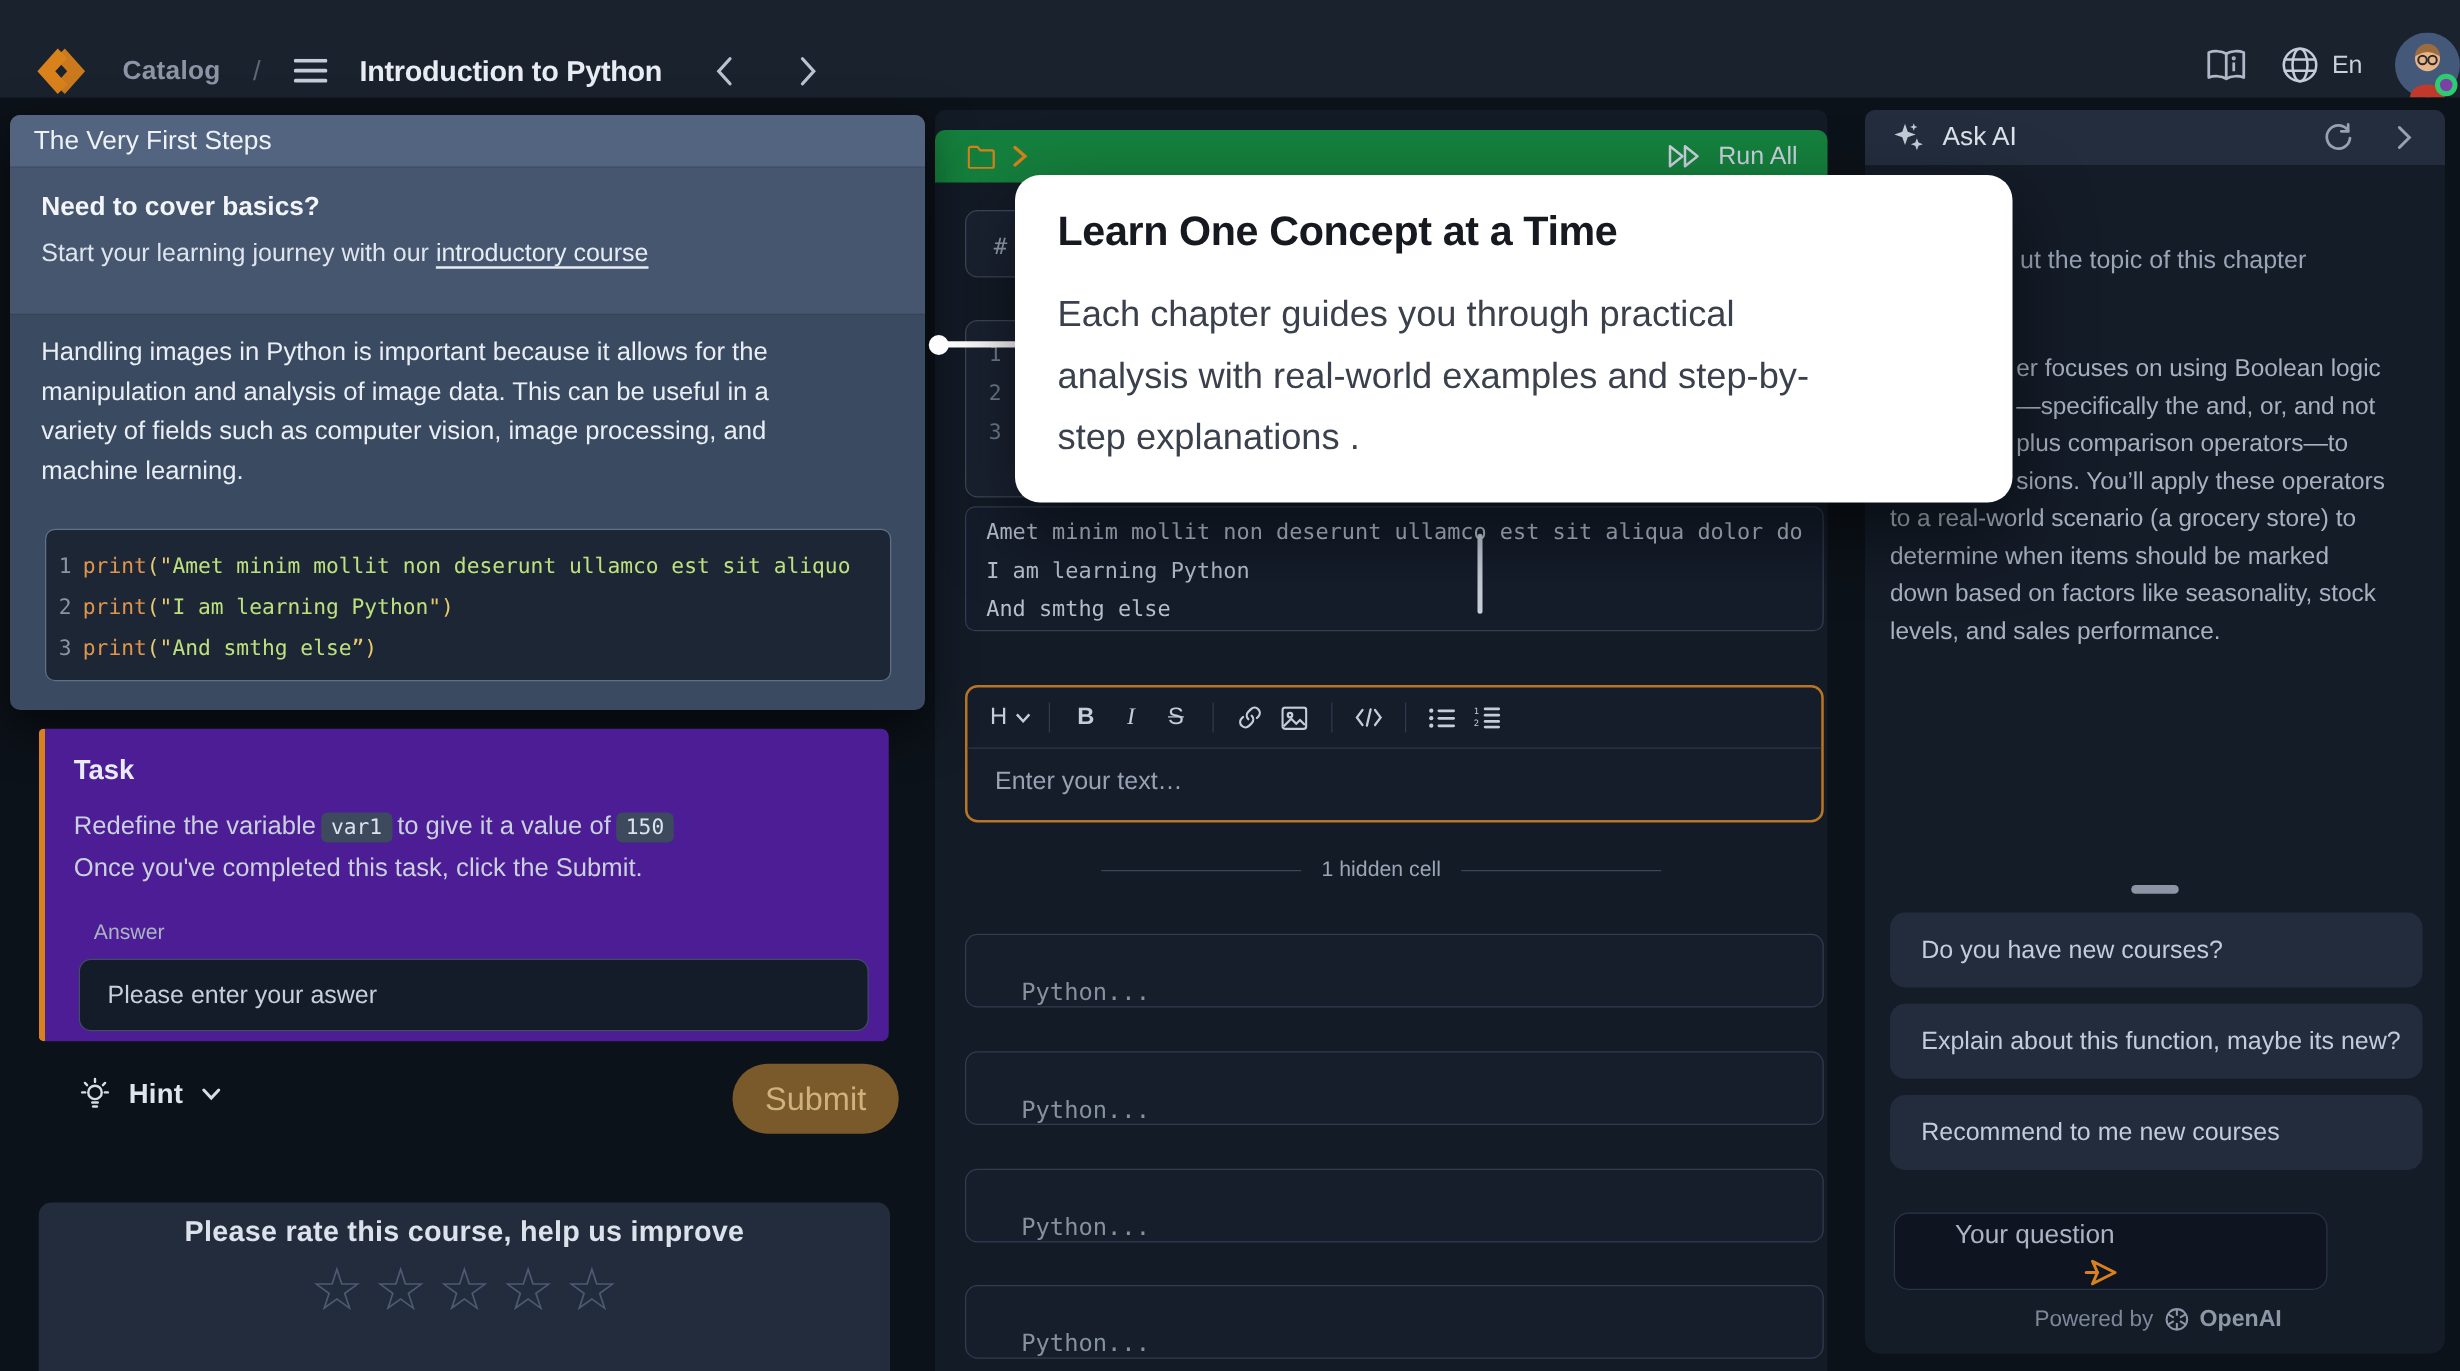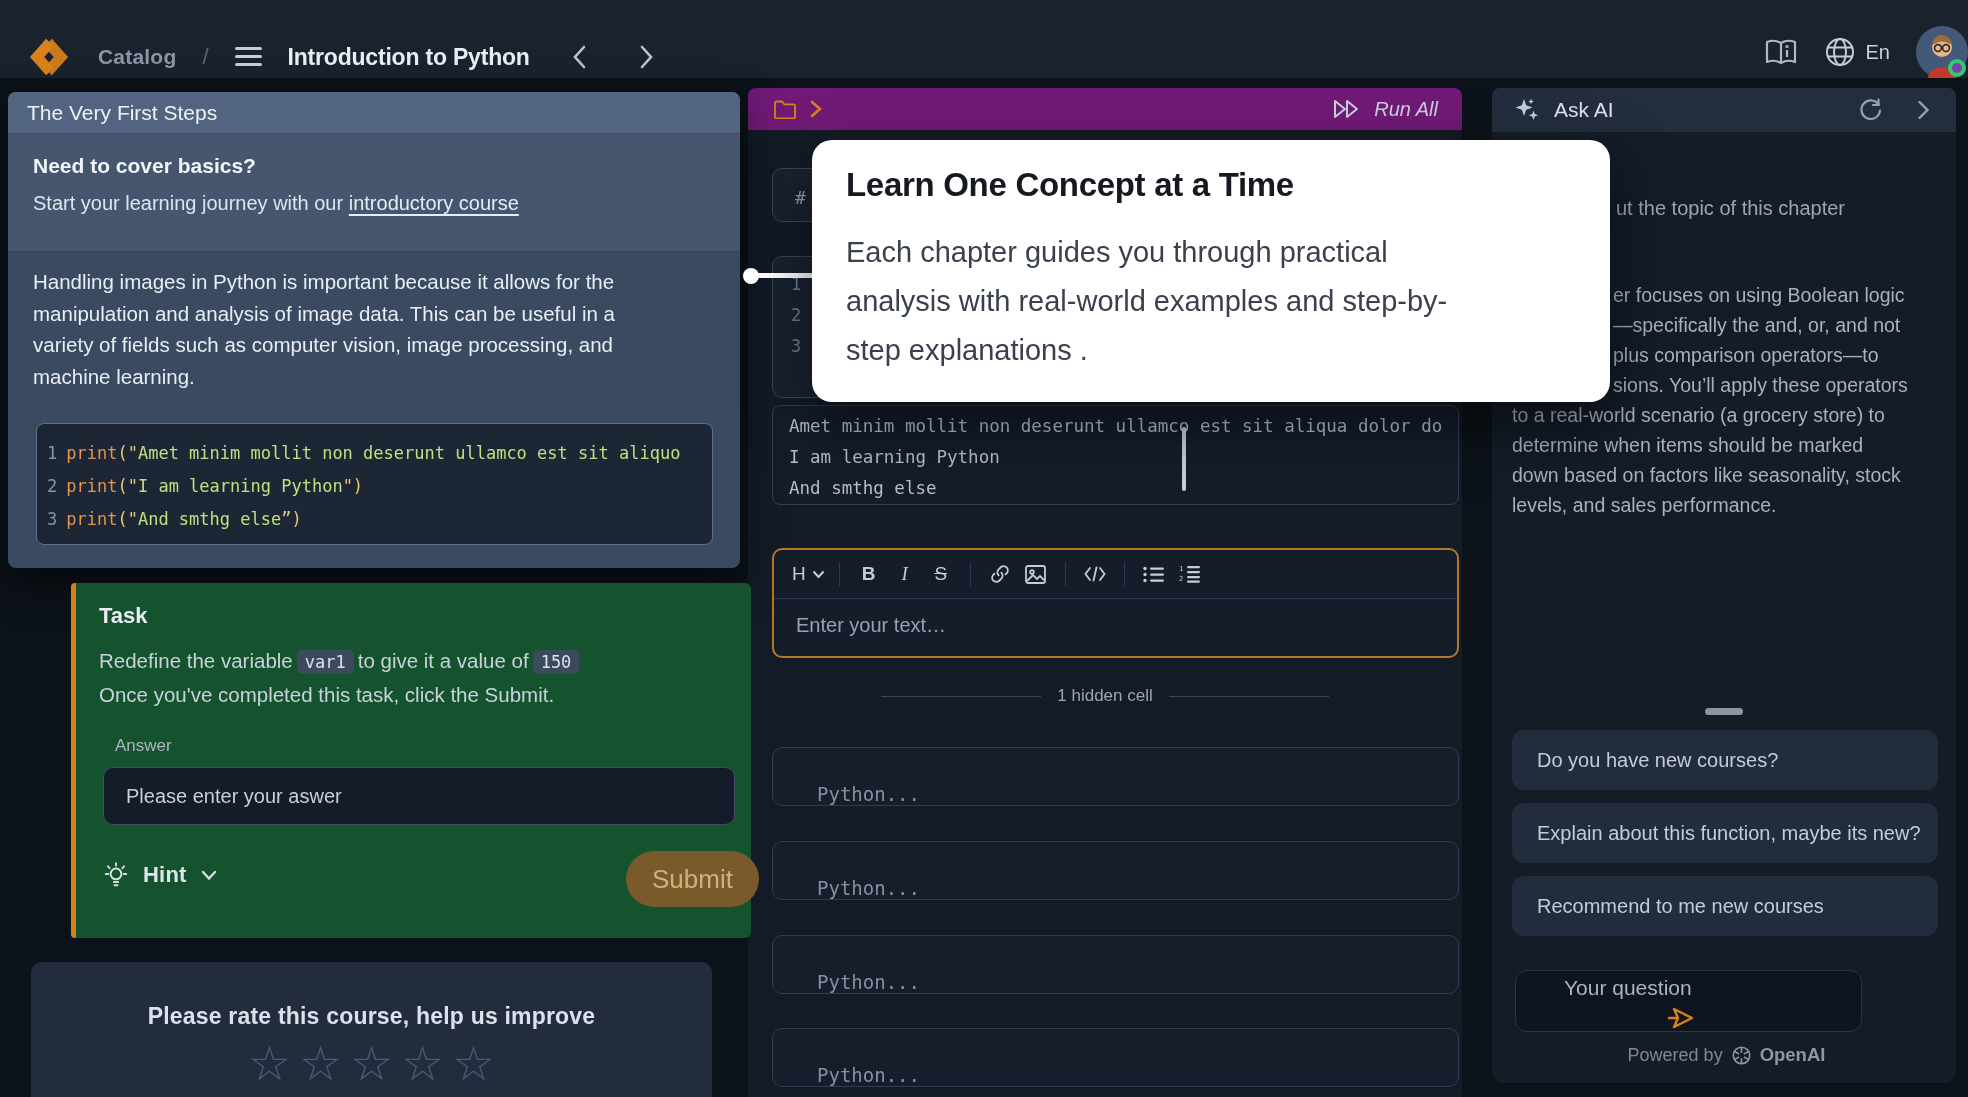--- a/index.html
+++ b/index.html
@@ -15,22 +15,22 @@
   .nav-sep{font-size:22px;color:#5d6views675;color:#5d6675;}
   .nav-title{font-size:23px;font-weight:bold;color:#e9edf3;letter-spacing:-.2px;}
   .nav-chev{color:#b9c2cf;cursor:pointer;padding:4px;}
   .nav-right{margin-left:auto;display:flex;align-items:center;gap:26px;}
   .lang{display:flex;align-items:center;gap:10px;cursor:pointer;}
   .lang-label{font-size:20px;color:#c9d1dc;}
   .avatar{width:52px;height:52px;border-radius:50%;overflow:visible;cursor:pointer;position:relative;}
 
   
   .mid-panel{position:absolute;left:748px;top:88px;width:714px;height:1009px;background:#131b26;border-radius:8px 8px 0 0;}
-  .mid-bar{position:absolute;left:0;top:0;width:714px;height:42px;background:#701a75;border-radius:8px 8px 0 0;
-           display:flex;align-items:center;font-style:italic;}
+  .mid-bar{position:absolute;left:0;top:16px;width:714px;height:42px;background:#15803d;border-radius:8px 8px 0 0;
+           display:flex;align-items:center;}
   .runall{margin-left:auto;display:flex;align-items:center;gap:12px;margin-right:24px;cursor:pointer;}
   .runall-label{font-size:20px;color:#c8d0dc;}
   .cellbox{position:absolute;left:24px;width:687px;background:#1a2231;border:1px solid #3c4759;border-radius:10px;box-sizing:border-box;}
   .mono{font-family:"DejaVu Sans Mono",monospace;}
   .md-preview{color:#93a0b2;font-size:18px;padding:18px 0 0 22px;}
   .codeline{font-size:17px;line-height:31px;color:#d19a66;}
   .codeline .ln{color:#717d90;margin:0 10px 0 18px;}
   .outbox{position:absolute;left:24px;top:317px;width:687px;height:100px;background:#151d2b;border:1px solid #333e52;
           border-radius:8px;box-sizing:border-box;padding:5px 0 0 16px;}
   .outline{font-size:17.5px;line-height:31px;color:#b6bfcc;white-space:nowrap;}
@@ -87,38 +87,38 @@
   .basics-line{margin-top:14px;font-size:20px;color:#dee5ef;}
   .basics-link{text-decoration:underline;text-underline-offset:4px;cursor:pointer;color:#e6ecf5;}
   .intro-para{padding:14px 25px 0 25px;}
   .intro-para div{font-size:20.5px;line-height:31.6px;color:#e9eef5;white-space:nowrap;}
   .intro-code{position:absolute;left:28px;top:331px;width:677px;height:122px;background:#1d2634;border:1px solid #5f7089;
               border-radius:8px;box-sizing:border-box;padding:13px 0 0 10px;}
   .ic-line{font-size:17px;line-height:33px;white-space:nowrap;}
   .ic-line .ln{color:#8a94a4;margin-right:9px;}
   .ic-fn{color:#e0954d;} .ic-p{color:#e8c96f;} .ic-s{color:#bfe07f;}
 
-  .task-card{position:absolute;left:31px;top:583px;width:680px;height:355px;background:#14532d;border-left:5px solid #d9821c;
-             border-radius:4px 6px 6px 4px;box-sizing:border-box;margin-left:40px;}
+  .task-card{position:absolute;left:31px;top:583px;width:680px;height:250px;background:#4c1d95;border-left:5px solid #d9821c;
+             border-radius:4px 6px 6px 4px;box-sizing:border-box;}
   .task-title{position:absolute;left:23px;top:20px;font-size:22px;font-weight:bold;color:#e9edf3;}
   .task-line{position:absolute;left:23px;white-space:nowrap;font-size:20.5px;color:#c9d1dd;}
   .chip{font-family:"DejaVu Sans Mono",monospace;font-size:17px;color:#dbe2ec;background:#3d4a5e;border-radius:5px;
         padding:2px 8px;margin:0 4px;}
   .answer-label{position:absolute;left:39px;top:153px;font-size:17px;color:#aab4c2;}
   .answer-input{position:absolute;left:27px;top:184px;width:632px;height:58px;background:#141b29;border:1px solid #414d66;
         border-radius:10px;box-sizing:border-box;padding-left:22px;font-size:20px;color:#c7cfdb;outline:none;
         font-family:"Liberation Sans",sans-serif;}
   .answer-input::placeholder{color:#c7cfdb;}
   .hint-row{position:absolute;left:27px;top:278px;display:flex;align-items:center;gap:14px;cursor:pointer;}
   .hint-label{font-size:22px;font-weight:bold;color:#dfe5ed;letter-spacing:.2px;}
   .submit-btn{position:absolute;left:550px;top:268px;width:133px;height:56px;border-radius:28px;background:#7a5a2b;
               border:none;font-size:26px;color:#cdb27c;cursor:pointer;font-family:"Liberation Sans",sans-serif;}
 
   .rate-card{position:absolute;left:31px;top:962px;width:681px;height:135px;background:#222c3d;border-radius:10px 10px 0 0;}
-  .rate-title{margin-top:41px;text-align:center;font-size:23px;font-weight:bold;color:#dbe2ec;letter-spacing:.2px;}
+  .rate-title{margin-top:10px;text-align:center;font-size:23px;font-weight:bold;color:#dbe2ec;letter-spacing:.2px;}
   .stars{margin-top:8px;display:flex;justify-content:center;gap:8px;}
   .star{font-size:48px;line-height:50px;color:#4d5a73;cursor:pointer;font-family:"DejaVu Sans",sans-serif;}
 
   
   .tt-dot{position:absolute;left:743px;top:268px;width:16px;height:16px;border-radius:50%;background:#ffffff;}
   .tt-line{position:absolute;left:755px;top:273px;width:58px;height:5px;background:#ffffff;}
   .tooltip{position:absolute;left:812px;top:140px;width:798px;height:262px;background:#ffffff;border-radius:20px;
            box-shadow:0 24px 60px rgba(0,0,0,.5);}
   .tt-title{position:absolute;left:34px;top:26px;font-size:33px;font-weight:bold;color:#16191f;letter-spacing:-.3px;}
   .tt-body{position:absolute;left:34px;top:88px;}

